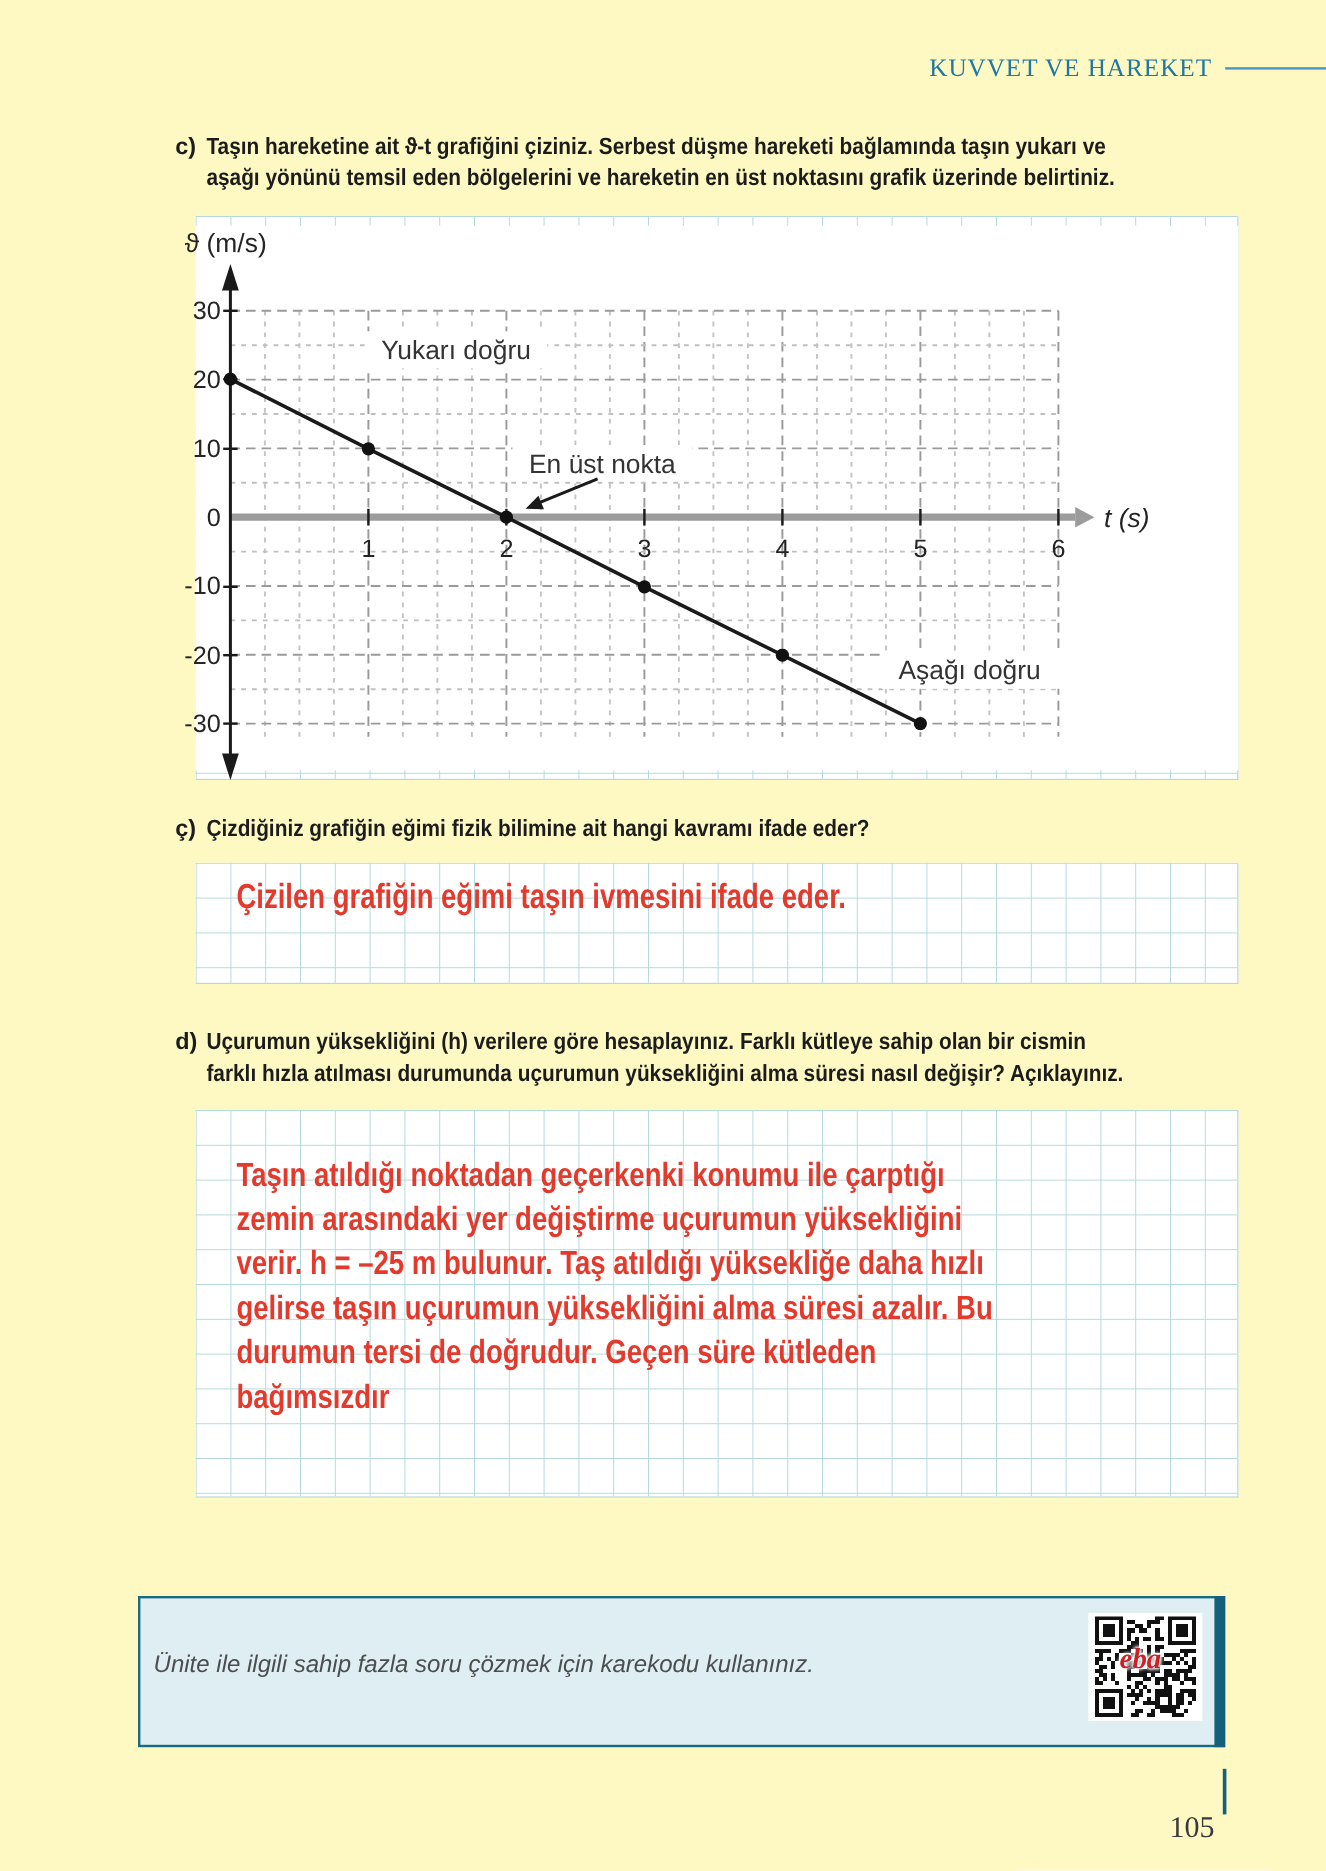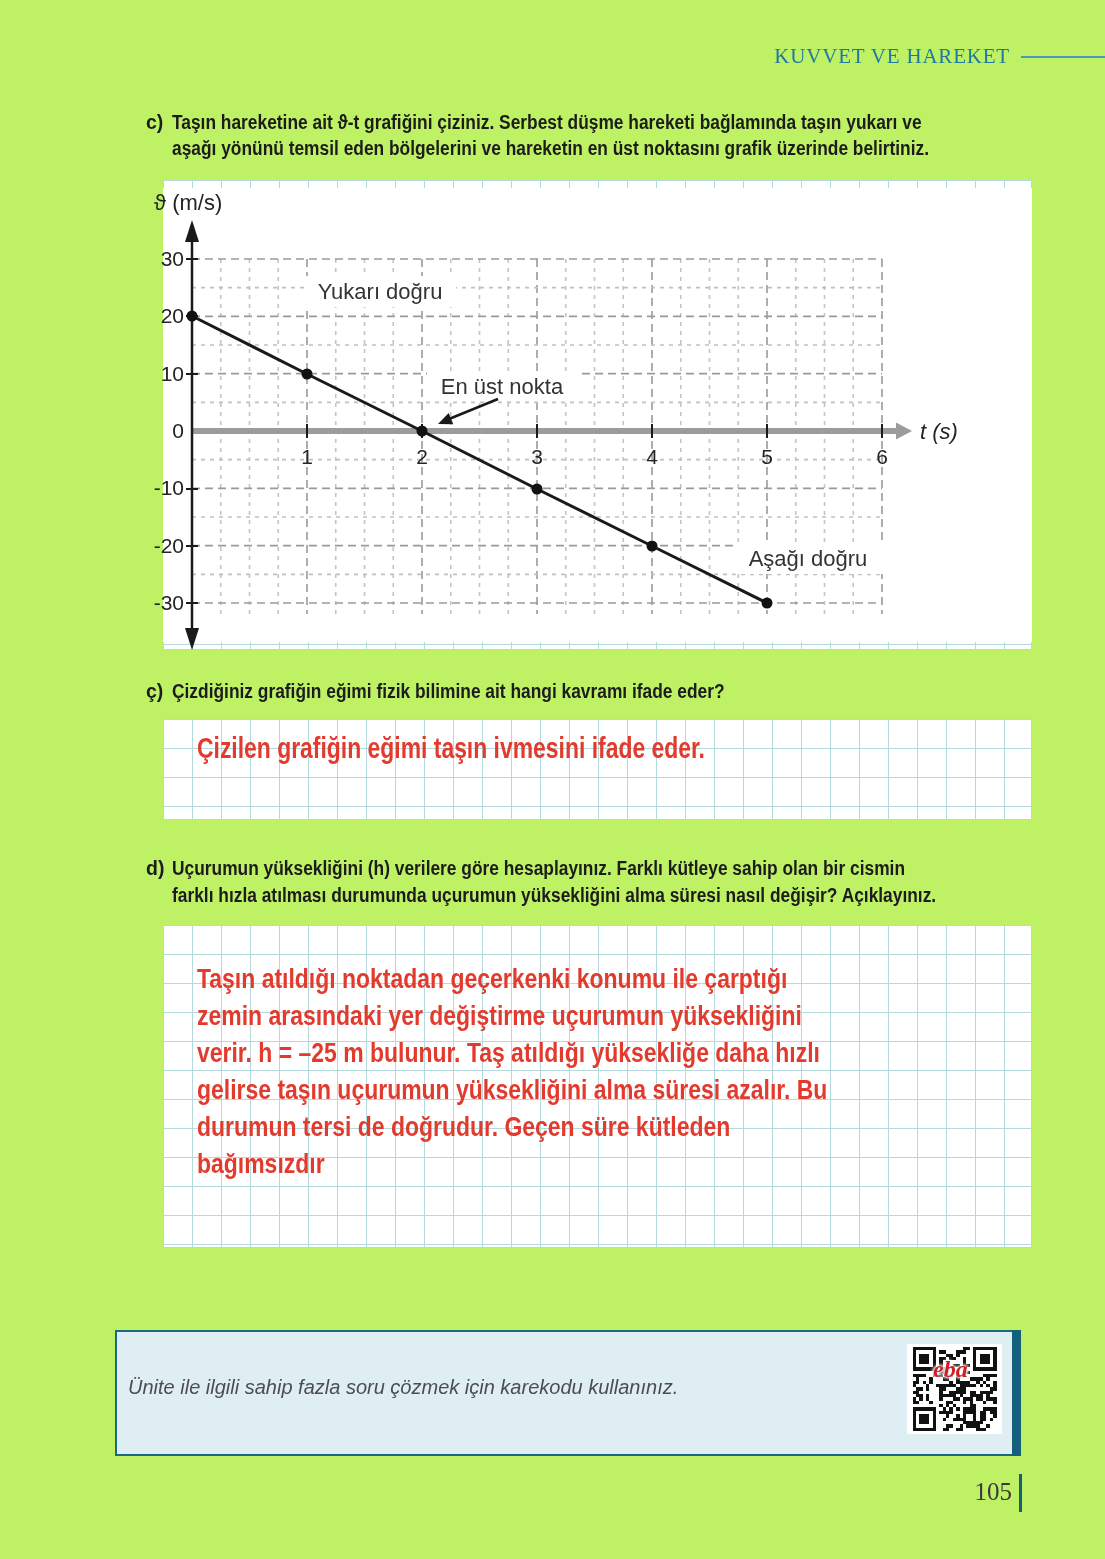--- a/index.html
+++ b/index.html
@@ -1,16 +1,16 @@
 <!DOCTYPE html>
 <html><head>
 <meta charset="utf-8">
 <style>
   html,body{margin:0;padding:0;background:#ffffff;}
-  #page{position:relative;width:1105px;height:1559px;background:#bef264;overflow:hidden;
+  #page{position:relative;width:1105px;height:1559px;background:#fef9c3;overflow:hidden;
         font-family:"Liberation Sans","DejaVu Sans",sans-serif;}
   .abs{position:absolute;}
 
   
   .hdr-title{font-family:"Liberation Serif","DejaVu Serif",serif;font-size:21px;
              letter-spacing:.8px;color:#1f78a4;}
   .hdr-rule{height:2px;background:#4e96bb;}
 
   
   .q-label,.q-text{color:#1c1c1c;font-weight:bold;font-size:19.5px;line-height:26px;}
@@ -36,21 +36,21 @@
 
   
   .footer-box{background:#deeef2;box-sizing:border-box;border:2px solid #1a6a83;}
   .footer-bar{background:#14607c;}
   .footer-note{font-style:italic;font-size:20px;color:#4c4d4f;}
   .qr-wrap{background:#ffffff;padding:3px;}
   #qr-svg{display:block;shape-rendering:crispEdges;}
   .eba{font-family:"Liberation Serif","DejaVu Serif",serif;font-style:italic;font-weight:bold;
        font-size:24px;color:#cc2027;
        text-shadow:0 0 3px #fff,0 0 3px #fff,0 0 4px #fff,0 0 4px #fff;}
-  .page-num{font-family:"Liberation Serif","DejaVu Serif",serif;font-size:25px;color:#3a3a3c;}
+  .page-num{font-family:"Liberation Serif","DejaVu Serif",serif;font-size:25px;color:#3a3a3c;margin-top:32px;}
   .page-rule{background:#14607c;}
 </style>
 </head>
 <body>
 
 <div id="page">
 
   <div class="abs hdr-title" style="top:44px;left:0;width:1010px;text-align:right;">KUVVET VE HAREKET</div>
   <div class="abs hdr-rule" style="top:56px;left:1021px;width:84px;"></div>
 
@@ -417,19 +417,19 @@
         <rect x="0" y="0" width="7" height="7" fill="#111"></rect>
         <rect x="1" y="1" width="5" height="5" fill="#fff"></rect>
         <rect x="2" y="2" width="3" height="3" fill="#111"></rect>
         <rect x="18" y="0" width="7" height="7" fill="#111"></rect>
         <rect x="19" y="1" width="5" height="5" fill="#fff"></rect>
         <rect x="20" y="2" width="3" height="3" fill="#111"></rect>
         <rect x="0" y="18" width="7" height="7" fill="#111"></rect>
         <rect x="1" y="19" width="5" height="5" fill="#fff"></rect>
         <rect x="2" y="20" width="3" height="3" fill="#111"></rect>
       </svg>
-    <div class="abs eba" style="top:12px;left:26px;">eba</div>
+    <div class="abs eba" style="top:26px;left:26px;">eba</div>
   </div>
 
   <div class="abs page-num" style="top:1478px;left:952px;width:60px;text-align:right;">105</div>
   <div class="abs page-rule" style="top:1474px;left:1019px;width:3px;height:38px;"></div>
 
 </div>
 
 </body></html>

